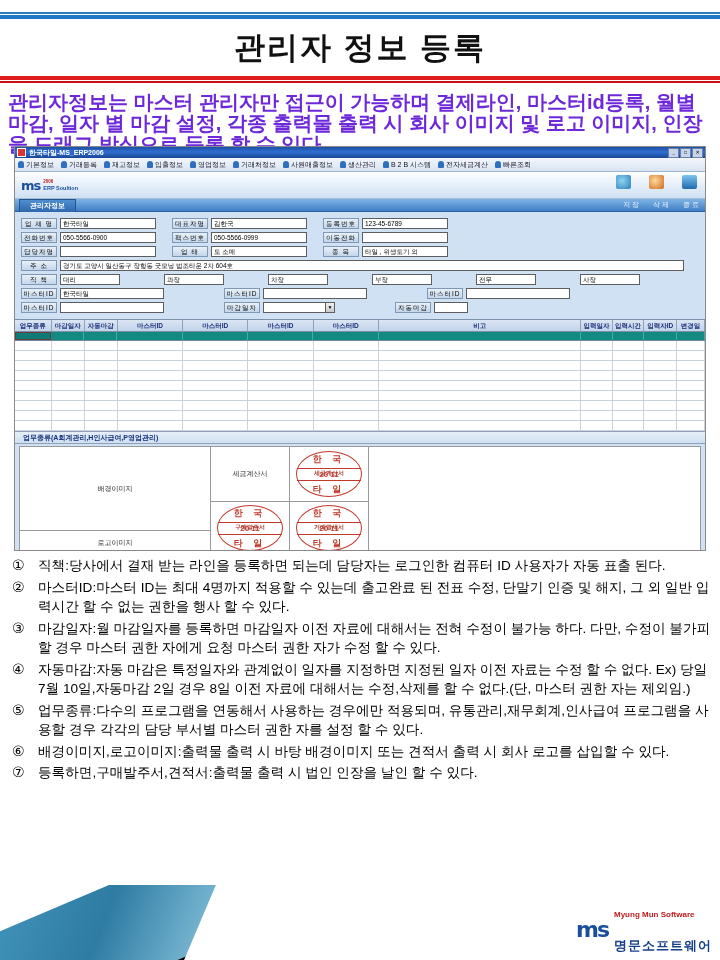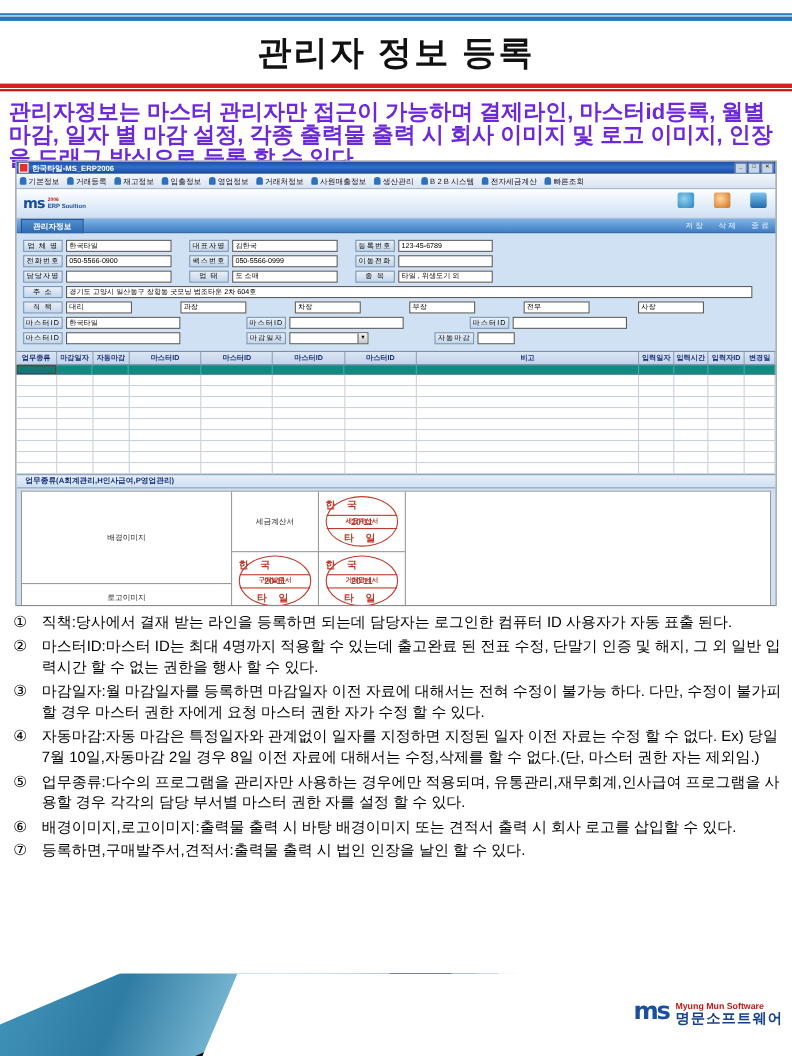--- a/index.html
+++ b/index.html
@@ -123,21 +123,21 @@
   .img-left .cellB{height:24px;display:flex;align-items:center;justify-content:center;font-size:7px;color:#222;}
   .img-mid{width:78px;border-right:1px solid #9a9a9a;display:flex;flex-direction:column;}
   .img-right{width:78px;display:flex;flex-direction:column;border-right:1px solid #9a9a9a;}
   .cellQ{flex:1;display:flex;align-items:center;justify-content:center;border-bottom:1px solid #9a9a9a;position:relative;}
   .cellQ:last-child{border-bottom:none;}
   .cellLabel{font-size:7px;color:#222;}
   .img-rest{flex:1;}
 
   .stamp{width:66px;height:46px;position:relative;}
   .stamp .oval{position:absolute;inset:0;border:1.3px solid #c0392b;border-radius:50%;}
-  .stamp .top{position:absolute;top:2px;left:0;right:0;font-size:9px;
+  .stamp .top{position:absolute;top:2px;left:0;right:0;text-align:center;font-size:9px;
               color:#c0392b;font-weight:bold;letter-spacing:4px;}
   .stamp .bar{position:absolute;top:17px;left:1px;right:1px;height:11px;border-top:1px solid #c0392b;
               border-bottom:1px solid #c0392b;display:flex;align-items:center;justify-content:center;}
   .stamp .yr{font-size:8px;color:#c0392b;font-weight:bold;letter-spacing:0px;}
   .stamp .overlay{position:absolute;left:0;right:0;top:18px;text-align:center;font-size:6px;
                   color:#b03a2e;font-weight:bold;}
   .stamp .bot{position:absolute;bottom:1px;left:0;right:0;text-align:center;font-size:9px;
               color:#c0392b;font-weight:bold;letter-spacing:4px;}
 
   
@@ -155,21 +155,21 @@
            transform:rotate(-23deg);}
   .f-band3{position:absolute;left:160px;top:6px;width:520px;height:14px;
            background:linear-gradient(90deg,#cfe6f2,#eaf6fb);transform:rotate(-23deg);}
   .f-white{position:absolute;left:200px;top:0;width:560px;height:75px;background:#fff;
            transform:skewX(-23deg);}
   .f-logo{position:absolute;right:8px;top:24px;display:flex;align-items:center;gap:6px;}
   .f-mark{font-size:22px;font-weight:bold;color:#1b4f9c;letter-spacing:-2px;
           font-family:"DejaVu Sans",sans-serif;line-height:22px;}
   .f-names{line-height:11px;}
   .f-en{font-size:8px;color:#c01b1b;font-weight:bold;}
-  .f-ko{font-size:13px;color:#16408a;font-weight:bold;letter-spacing:1px;}
+  .f-ko{font-size:13px;color:#16408a;font-weight:bold;letter-spacing:1px;margin-top:20px;}
   .f-phones{line-height:14px;margin-left:4px;}
   .f-phone{font-size:11px;color:#14307c;font-weight:bold;white-space:nowrap;}
 </style>
 </head>
 <body>
 
 <div class="rule-blue-thin"></div>
 <div class="rule-blue-thick"></div>
 <div class="page-title">관리자 정보 등록</div>
 <div class="rule-red-thick"></div>
@@ -554,21 +554,21 @@
     <div class="note">
       <div class="note-num">③</div>
       <div class="note-text">마감일자:월 마감일자를 등록하면 마감일자 이전 자료에 대해서는 전혀 수정이 불가능 하다. 다만, 수정이 불가피할 경우 마스터 권한 자에게 요청 마스터 권한 자가 수정 할 수 있다.</div>
     </div>
     <div class="note">
       <div class="note-num">④</div>
       <div class="note-text">자동마감:자동 마감은 특정일자와 관계없이 일자를 지정하면 지정된 일자 이전 자료는 수정 할 수 없다. Ex) 당일 7월 10일,자동마감 2일 경우 8일 이전 자료에 대해서는 수정,삭제를 할 수 없다.(단, 마스터 권한 자는 제외임.)</div>
     </div>
     <div class="note">
       <div class="note-num">⑤</div>
-      <div class="note-text">업무종류:다수의 프로그램을 관리자만 사용하는 경우에만 적용되며, 유통관리,재무회계,인사급여 프로그램을 사용할 경우 각각의 담당 부서별 마스터 권한 자를 설정 할 수 있다.</div>
+      <div class="note-text">업무종류:다수의 프로그램을 연동해서 사용하는 경우에만 적용되며, 유통관리,재무회계,인사급여 프로그램을 사용할 경우 각각의 담당 부서별 마스터 권한 자를 설정 할 수 있다.</div>
     </div>
     <div class="note">
       <div class="note-num">⑥</div>
       <div class="note-text">배경이미지,로고이미지:출력물 출력 시 바탕 배경이미지 또는 견적서 출력 시 회사 로고를 삽입할 수 있다.</div>
     </div>
     <div class="note">
       <div class="note-num">⑦</div>
       <div class="note-text">등록하면,구매발주서,견적서:출력물 출력 시 법인 인장을 날인 할 수 있다.</div>
     </div>
   </div>

